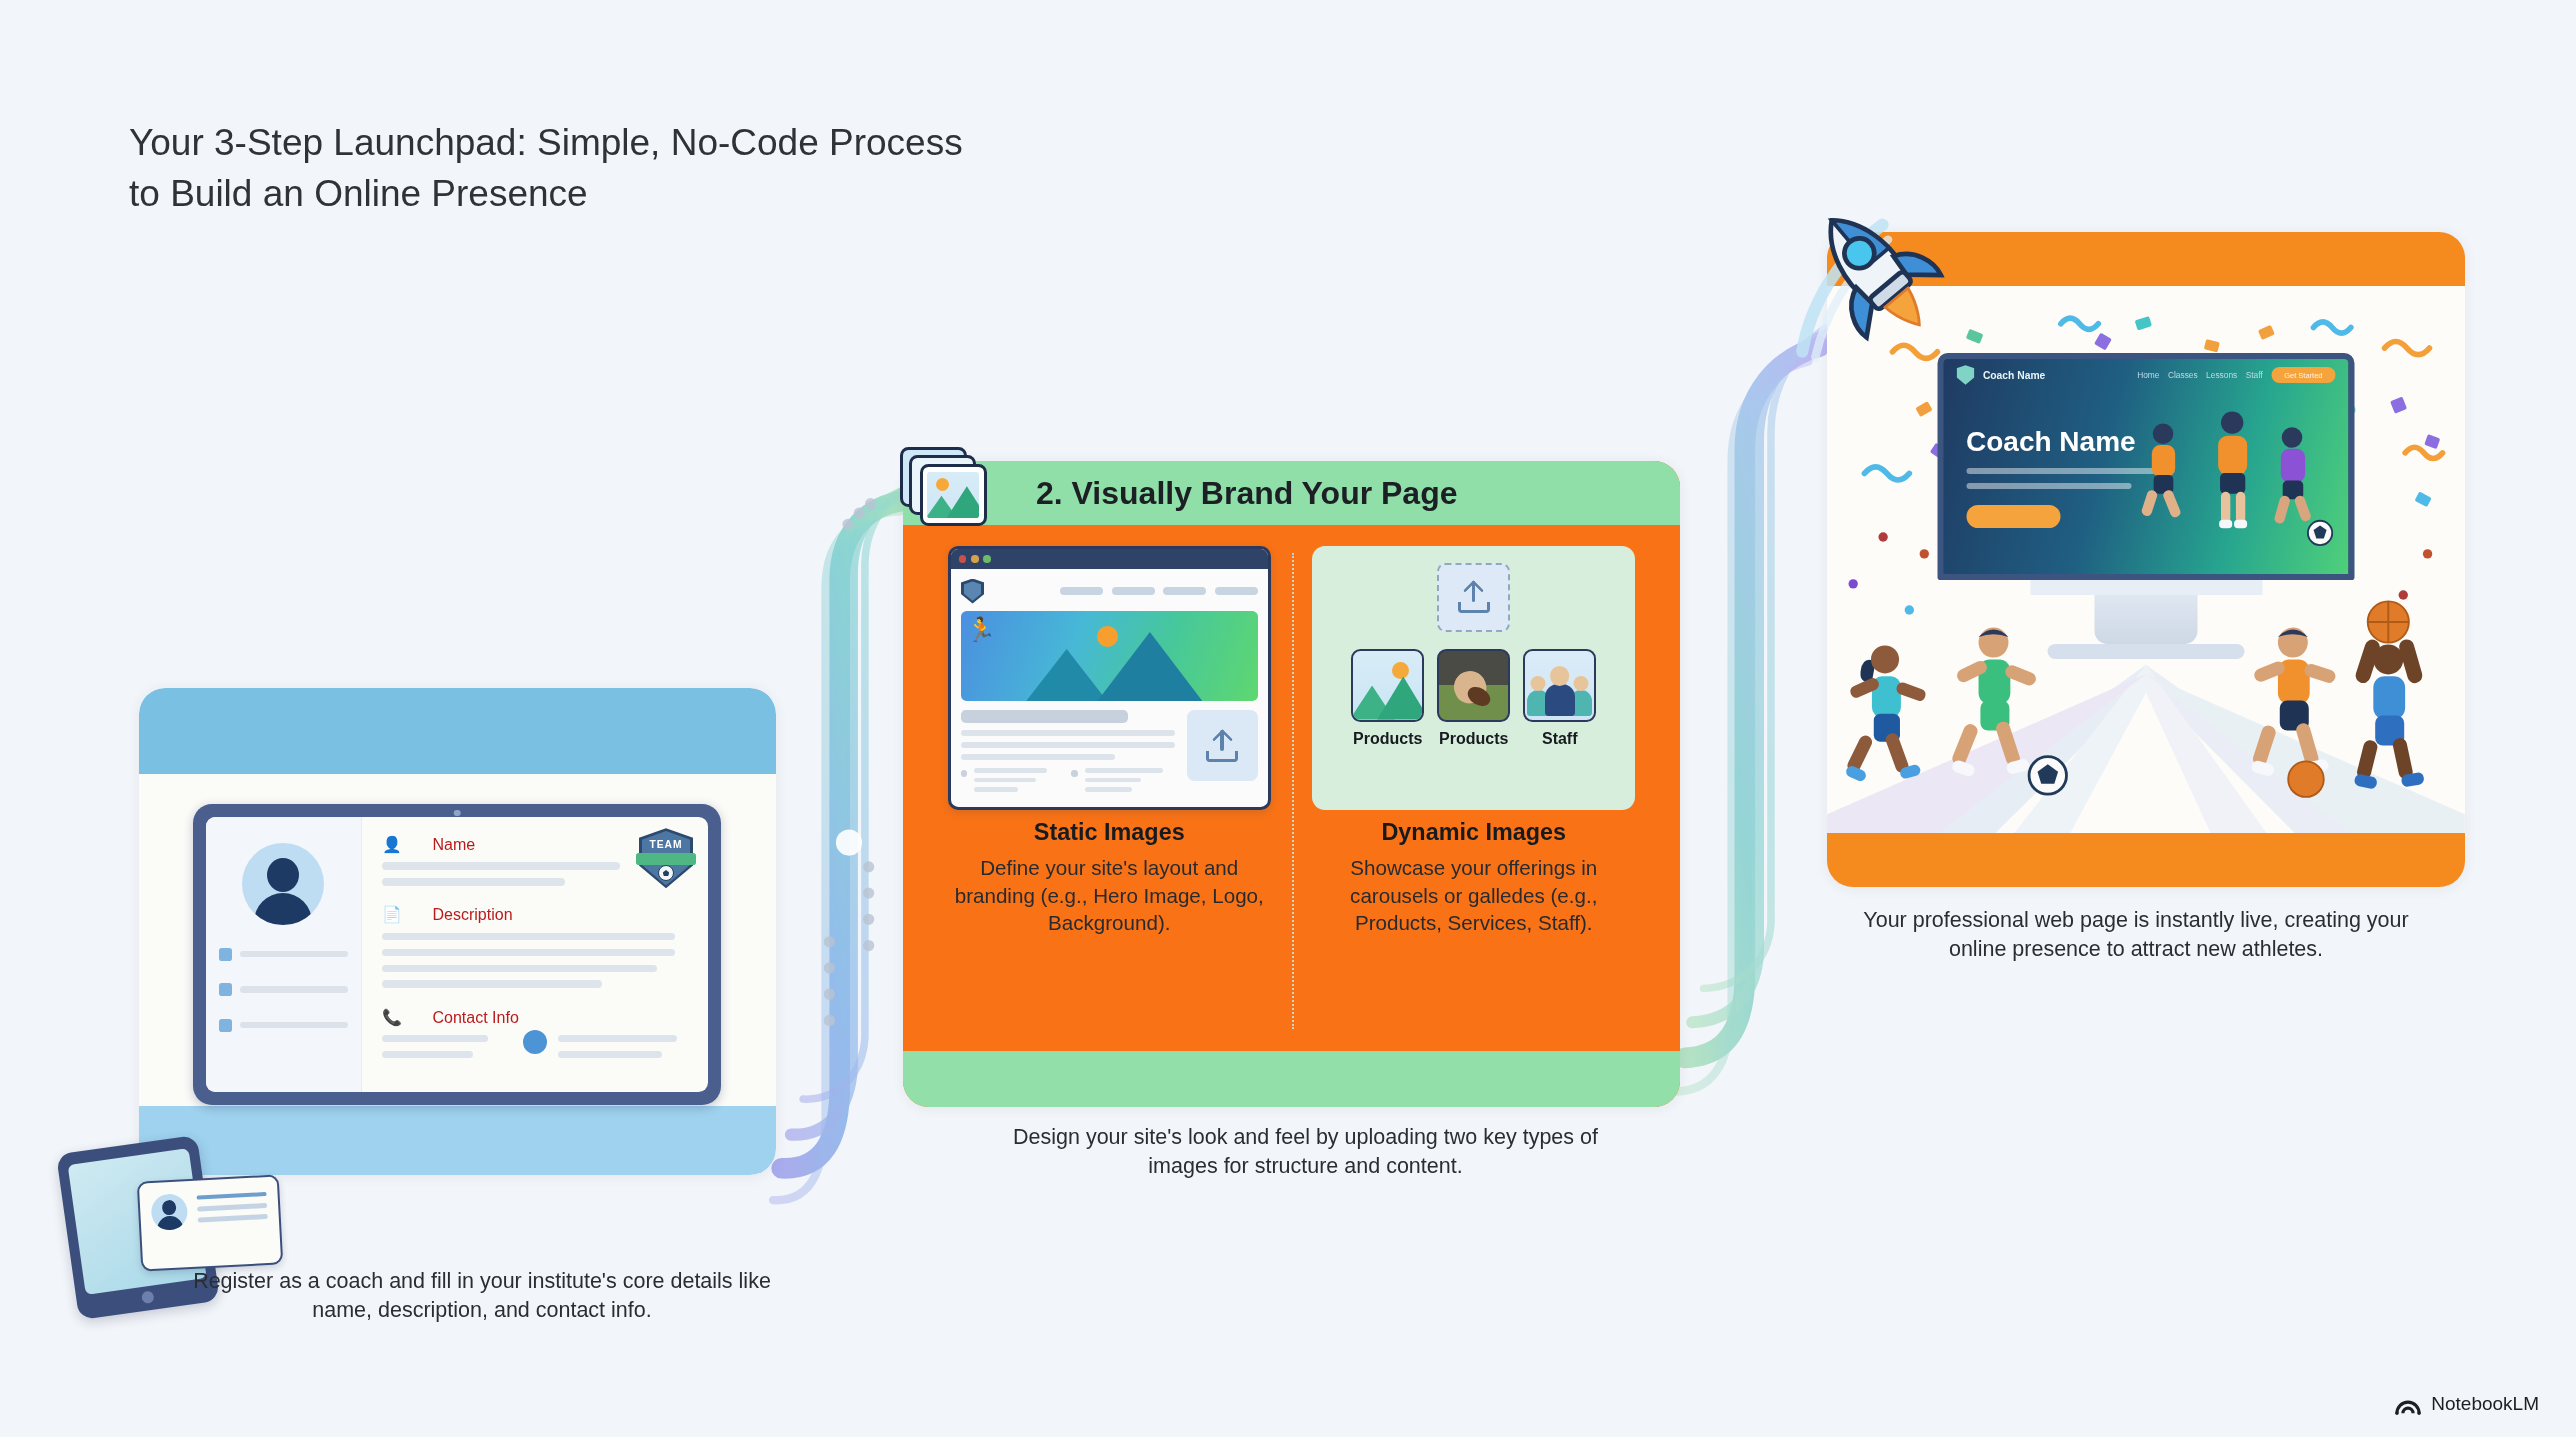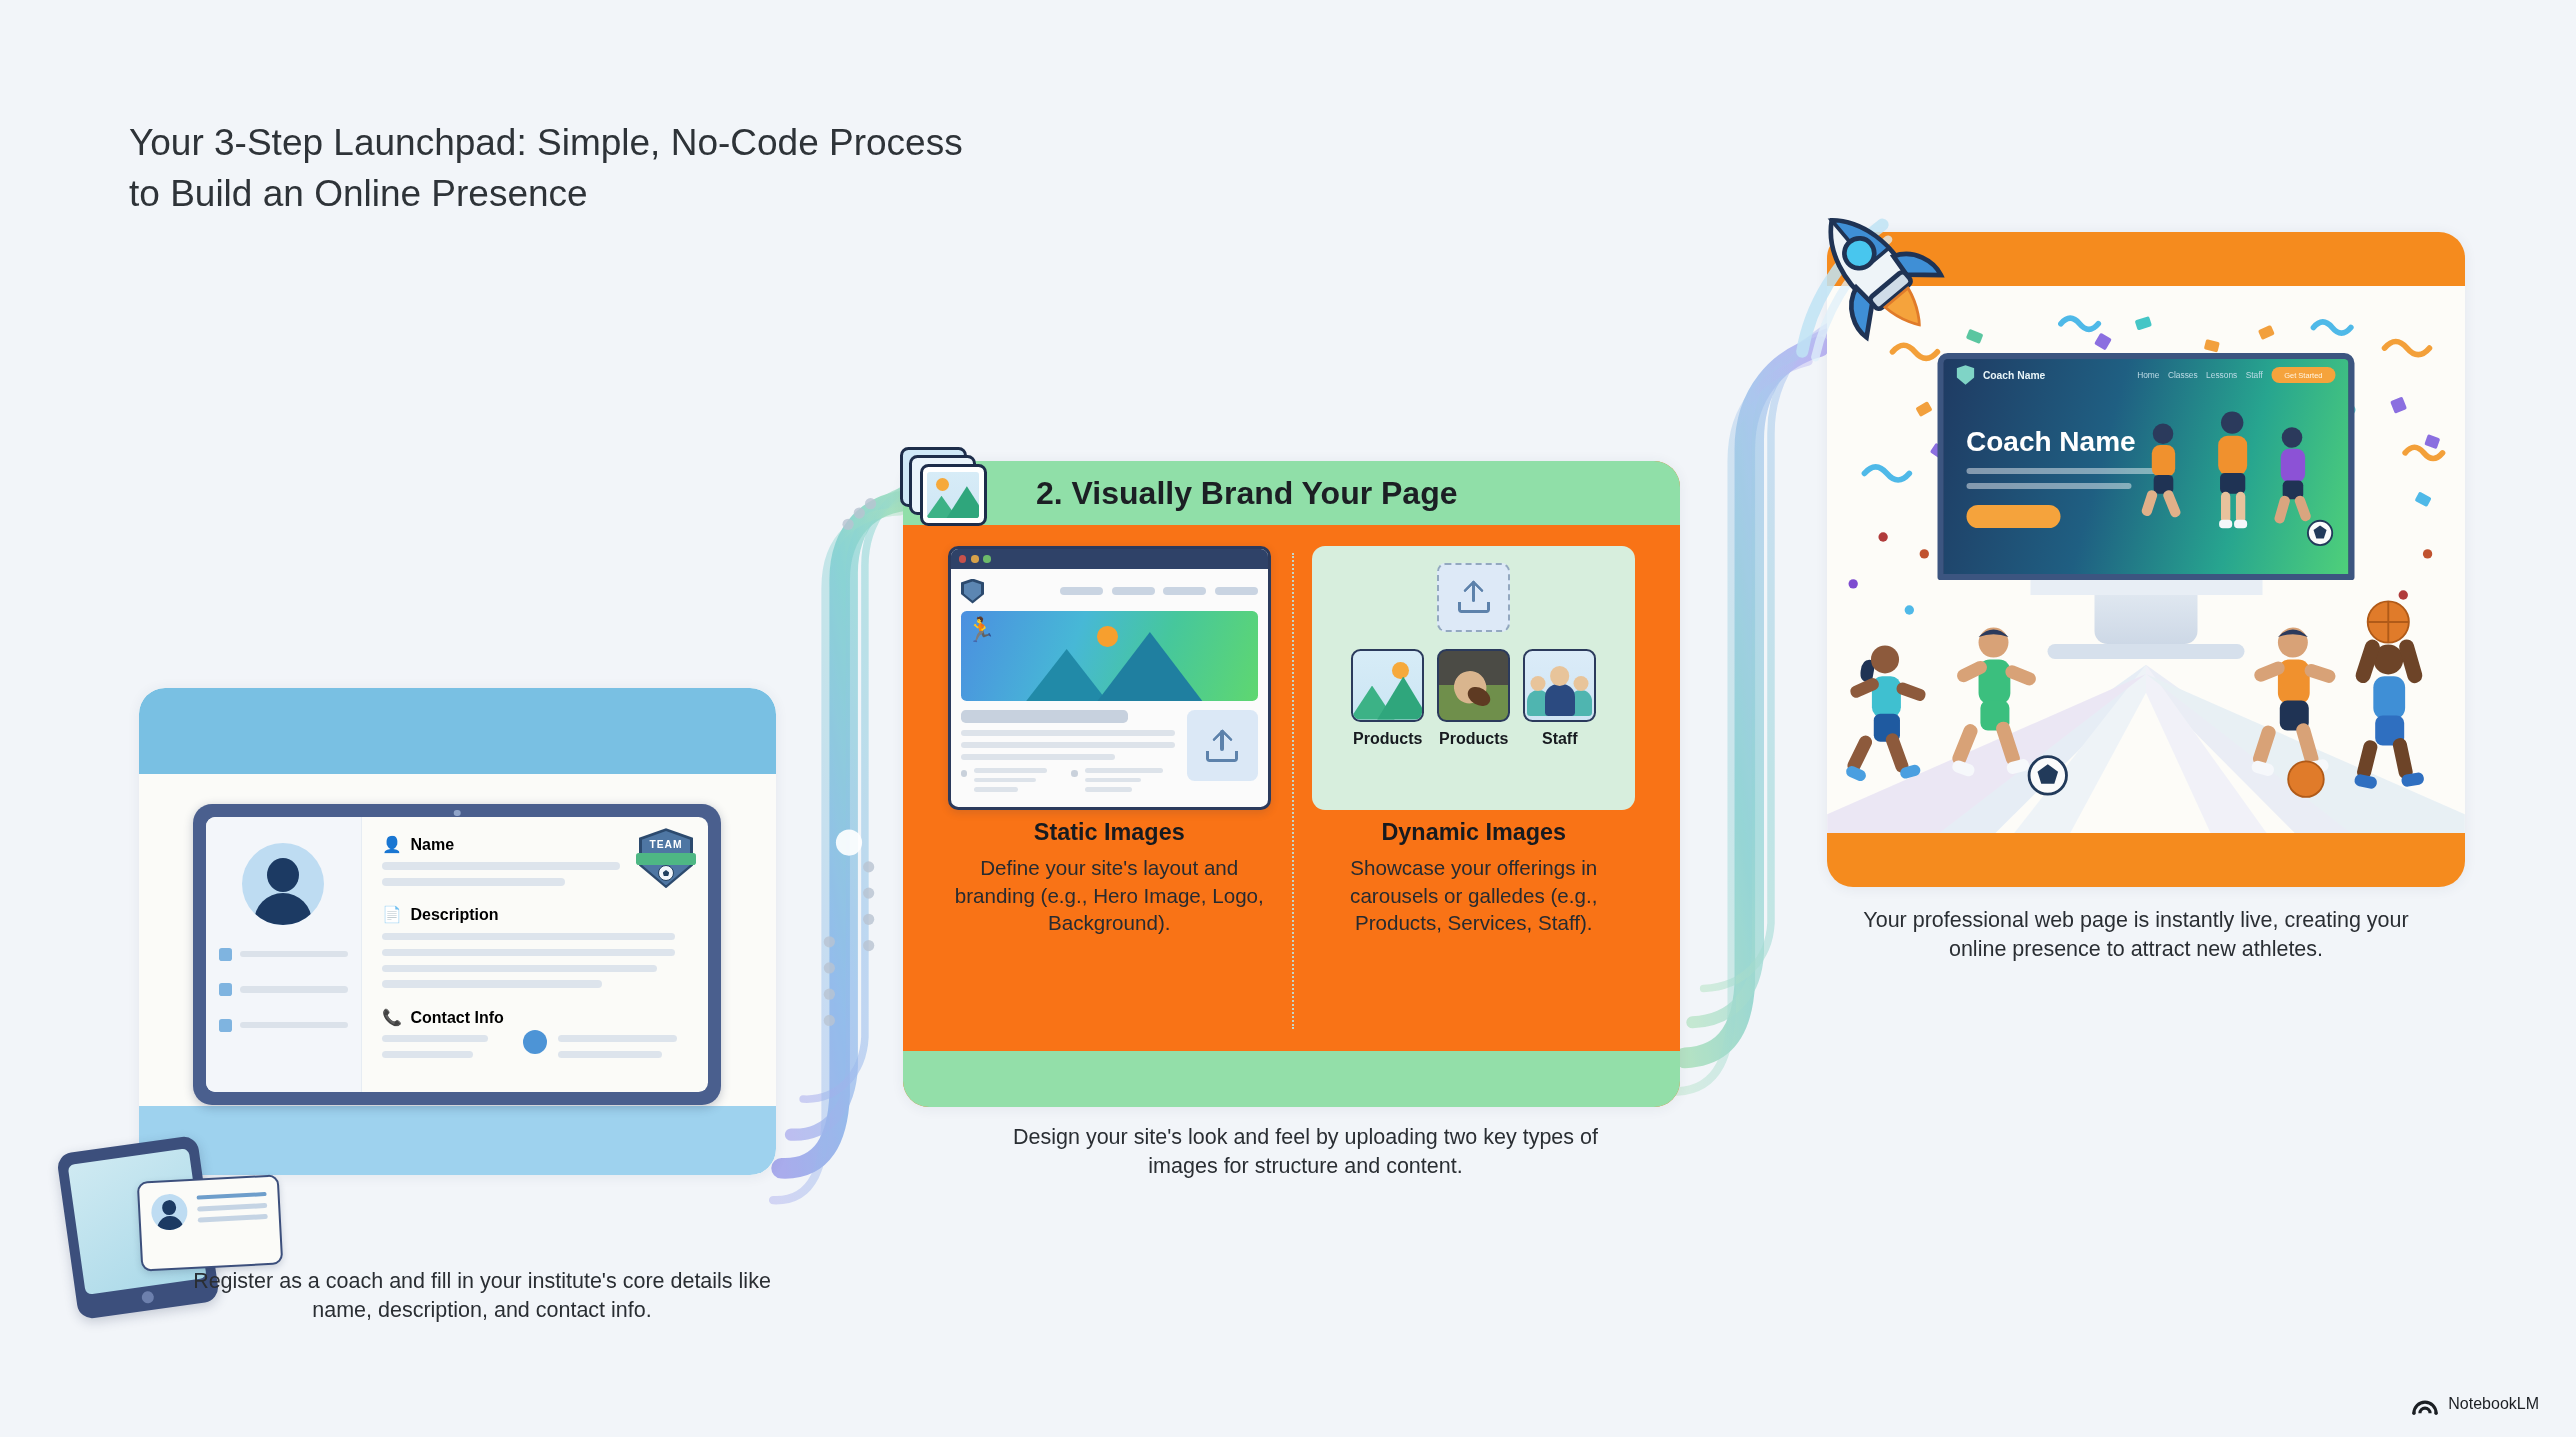--- a/index.html
+++ b/index.html
@@ -61,21 +61,21 @@
   .avatar:after { content:""; position:absolute; left:50%; bottom:-13px;
      transform:translateX(-50%); width:58px; height:45px;
      border-radius:30px 30px 0 0; background:#1c3a63; }
   .mini-row { display:flex; align-items:center; gap:7.5px; margin-top:22.5px; }
   .mini-ico { width:13px; height:13px; border-radius:2.8px; background:#7fb4e0; flex:0 0 auto; }
   .mini-line { height:6.6px; border-radius:3.7px; background:#dbe2ea; flex:1; }
 
   .tab-right { flex:1; padding:19px 20.6px; position:relative; }
   .fld { display:flex; align-items:center; gap:8.4px; }
   .fld .gl { font-size:16px; color:#5f97cf; line-height:1; }
-  .fld .lb { font-size:16px; font-weight:700; color:#000000; }
+  .fld .lb { font-size:16px; font-weight:400; color:#b91c1c;margin-left:22px; }
   .ln { height:7.5px; border-radius:4.7px; background:#dde4ec; margin-top:8.4px; }
 
   .badge {
     position:absolute; right:15px; top:11.2px; width:54px; height:60px;
   }
   .badge .shield { width:100%; height:100%; background:#2c4a6e;
      clip-path:polygon(50% 0,100% 16%,100% 62%,50% 100%,0 62%,0 16%);
      position:relative; }
   .badge .shield:before { content:""; position:absolute; inset:2.8px;
      background:#4e76a3;
@@ -278,21 +278,21 @@
 
   
   .cap-blk { position:absolute; text-align:center; font-size:21.5px; line-height:1.34;
      color:#2a2e33; }
   #cap1 { left:187px; top:1267px; width:590px; }
   #cap2 { left:978px; top:1123px; width:599px;margin-left:28px; }
   #cap3 { left:1855px; top:906px; width:562px; }
 
   
   .wm { position:absolute; right:37px; bottom:22.5px; display:flex; align-items:center;
-     gap:9.4px; color:#1c1f24; font-size:16px; }
+     gap:9.4px; color:#1c1f24; font-size:19px; }
   .wm svg { display:block; }
 </style>
 </head>
 <body>
 
 <div class="stage">
 
   <div class="headline">
     <div class="sub">
       <span>Your 3-Step Launchpad: Simple, No-Code Process</span><br>

